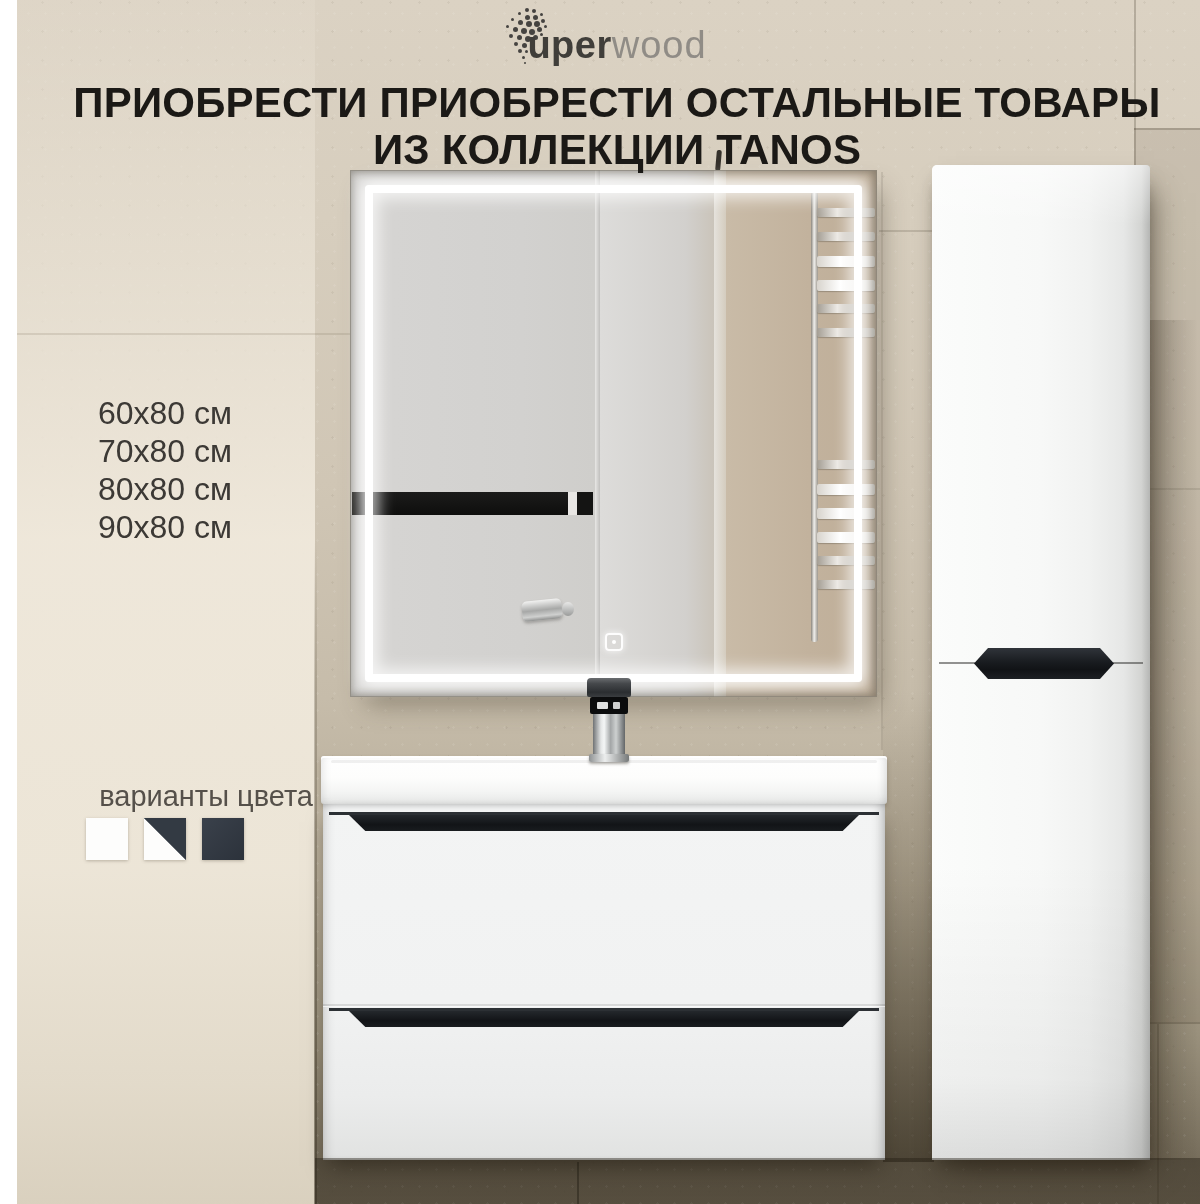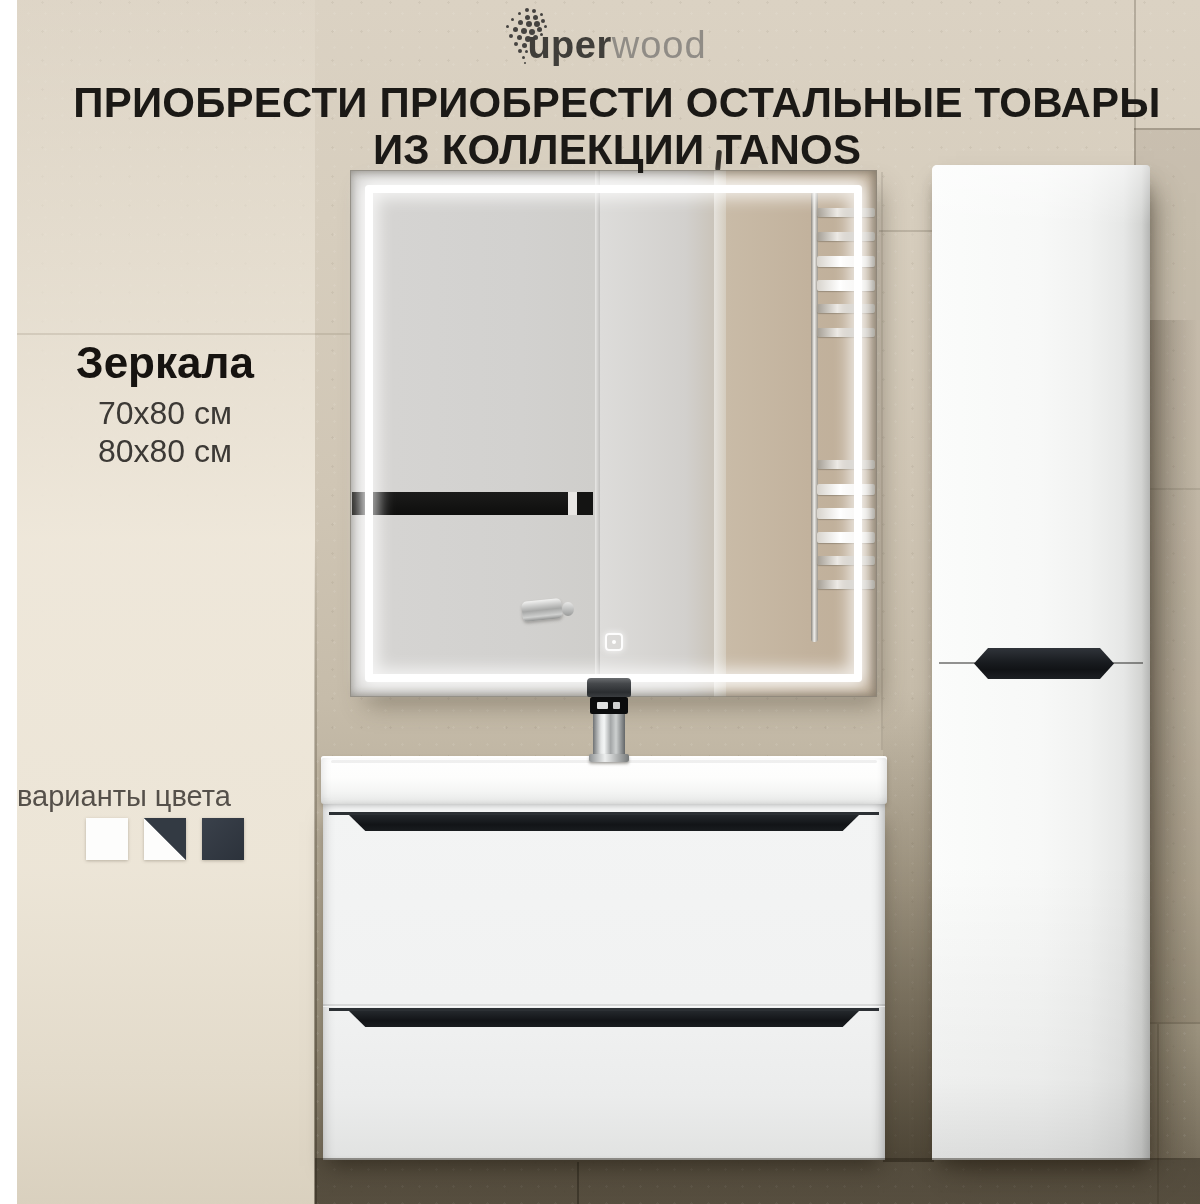--- a/index.html
+++ b/index.html
@@ -55,21 +55,21 @@
     font-size:42px; line-height:47px; color:#1b1916; letter-spacing:.2px; }
 
   
   .side-col { left:0; top:0; width:296px; height:100%; }
   .mirrors-title { position:absolute; left:0; top:338px; width:100%; text-align:center;
     font-size:44px; font-weight:700; color:#161310; }
   .mirror-sizes { position:absolute; left:0; top:394px; width:100%; text-align:center;
     font-size:32px; line-height:38px; color:#3c3935; }
   .cab-title { position:absolute; left:0; top:728px; width:100%; text-align:center;
     font-size:37px; font-weight:700; color:#161310; letter-spacing:.2px; }
-  .cab-sub { position:absolute; left:0; top:780px; width:100%; text-align:left;
+  .cab-sub { position:absolute; left:0; top:780px; width:100%; text-align:right;
     font-size:29px; color:#55504a; }
   .swatches { position:absolute; left:0; top:818px; width:100%;
     display:flex; justify-content:center; gap:16px; }
   .swatch { width:42px; height:42px; box-shadow:0 1px 3px rgba(90,80,62,.35); }
   .swatch.white { background:#fdfdfc; }
   .swatch.mix { background:linear-gradient(45deg,#fdfdfc 0%,#fdfdfc 49.3%,#333a43 50.3%,#333a43 100%); }
   .swatch.dark { background:linear-gradient(135deg,#3a414b,#2c323b); }
 
   
   .mirror { left:333px; top:170px; width:527px; height:527px; background:#cfcecc;
@@ -274,24 +274,25 @@
       <span class="logo-text"><span class="logo-bold">uper</span><span class="logo-light">wood</span></span>
     </div>
   </div>
 
   <div class="abs heading">
     <div>ПРИОБРЕСТИ ПРИОБРЕСТИ ОСТАЛЬНЫЕ ТОВАРЫ</div>
     <div>ИЗ КОЛЛЕКЦИИ TANOS</div>
   </div>
 
   <div class="abs side-col">
-    <div class="mirrors-title">Зеркала</div>
     <div class="mirror-sizes">
+      <div>60х80 см</div>
       <div>70х80 см</div>
       <div>80х80 см</div>
+      <div>90х80 см</div>
     </div>
     <div class="cab-sub">варианты цвета</div>
     <div class="swatches">
       <div class="swatch white"></div>
       <div class="swatch mix"></div>
       <div class="swatch dark"></div>
     </div>
   </div>
 
 </div>

